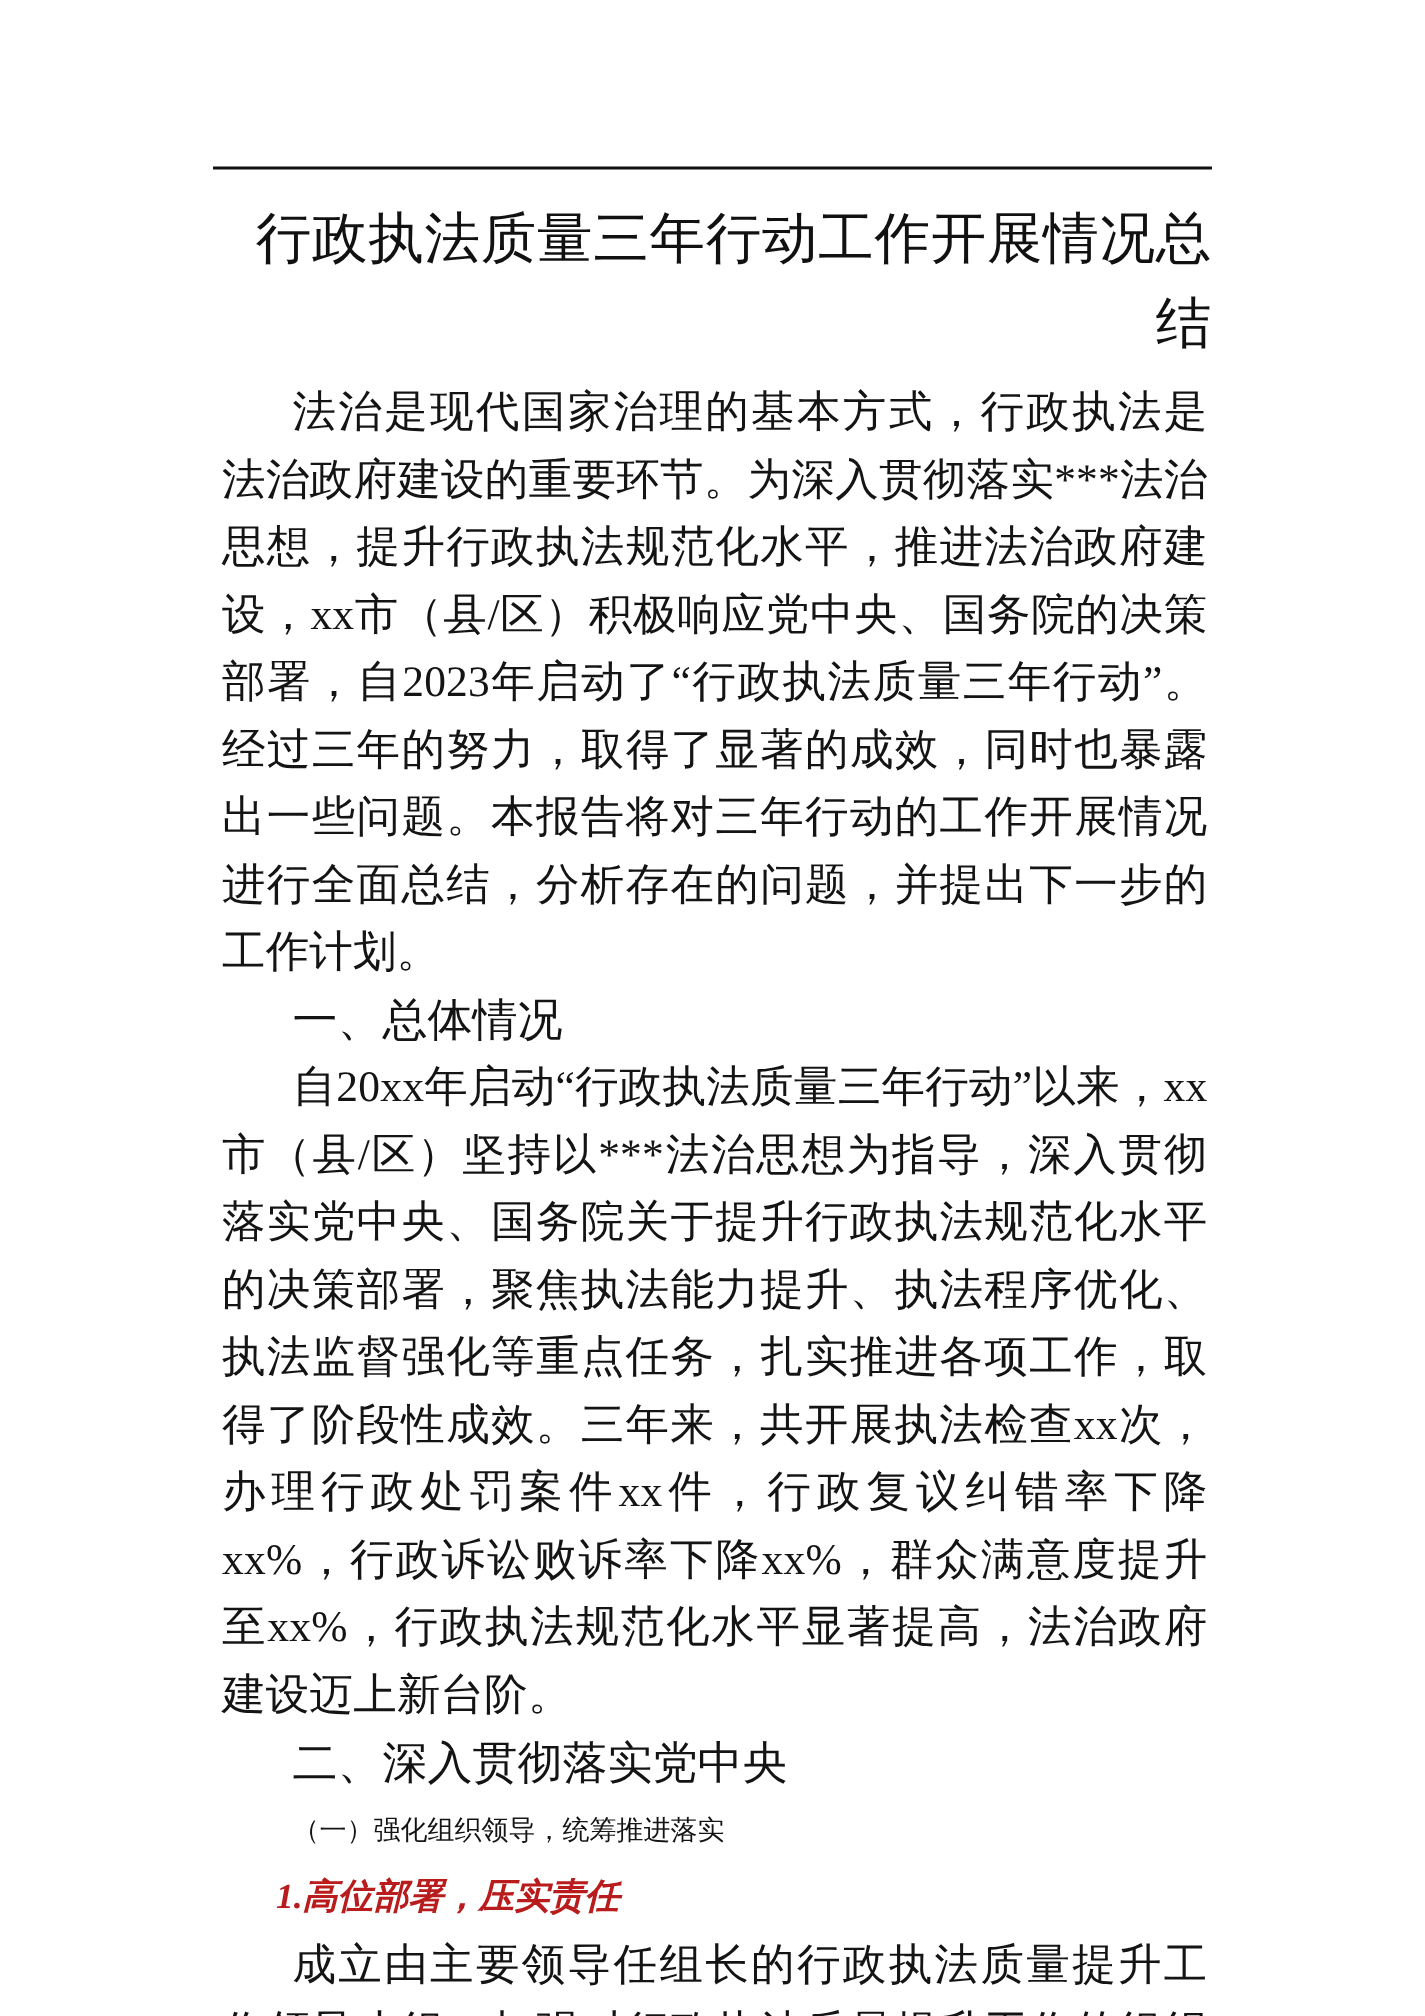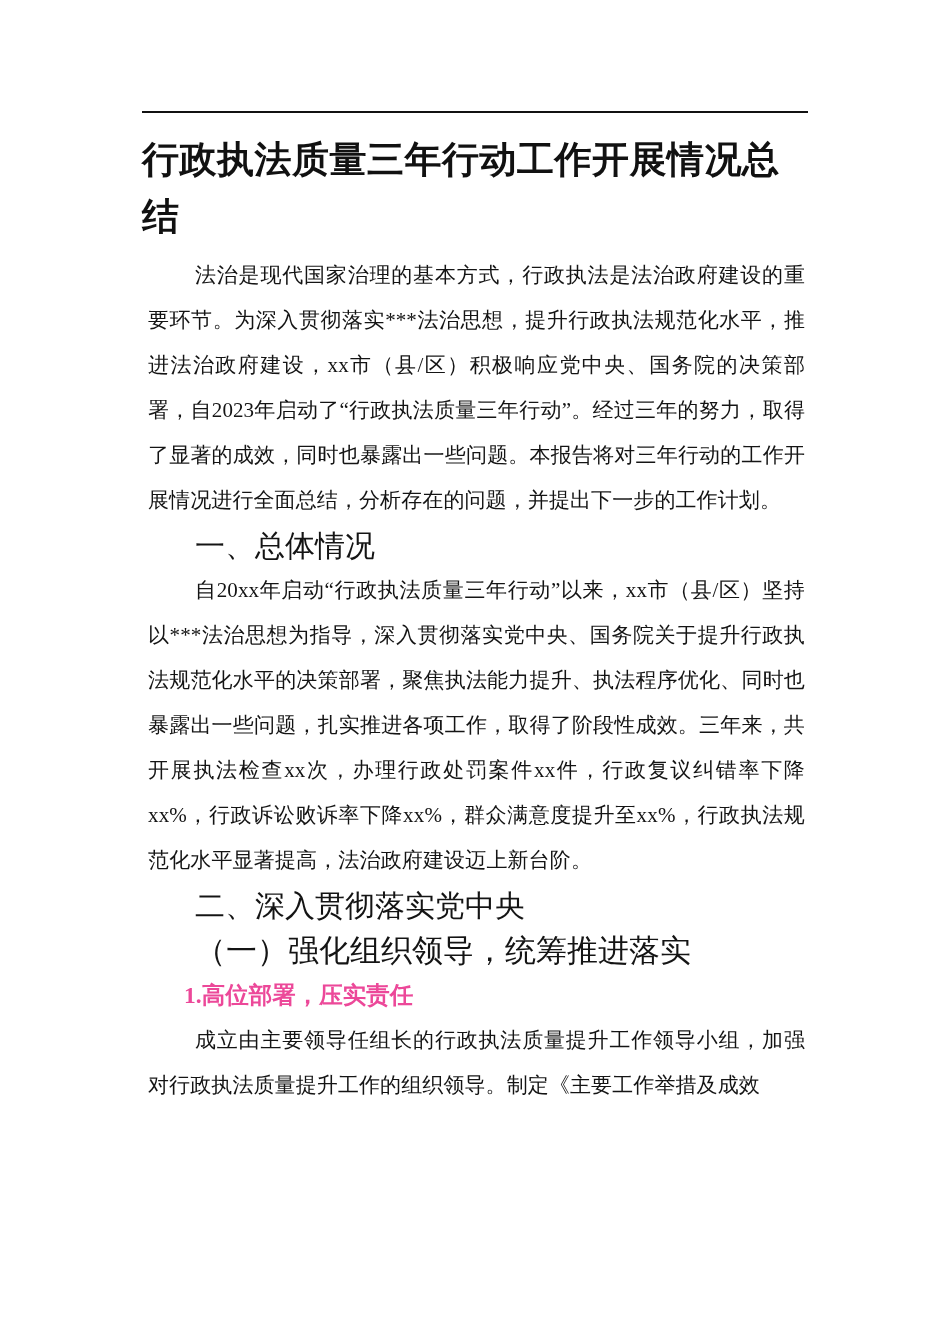--- a/index.html
+++ b/index.html
@@ -28,35 +28,35 @@
   }
   .header-rule {
     margin-top: 111px;
     width: 666px;
     height: 0;
     border-top: 2.2px solid #111111;
   }
   .doc-title {
     margin-top: 18px;
     width: 666px;
-    text-align: left;
+    text-align: right;
     font-size: 37px;
     line-height: 57px;
-    font-weight: bold;
+    font-weight: normal;
     letter-spacing: 0.5px;
     color: #111111;
   }
   .body-block {
     margin-top: 8px;
     width: 657px;
     margin-left: 6px;
   }
   p.para {
     margin: 0;
-    font-size: 21px;
+    font-size: 29px;
     line-height: 45px;
     text-align: justify;
     text-justify: inter-character;
     text-indent: 47px;
     color: #141414;
     letter-spacing: 0.1px;
   }
   
   p.para.loose {
     letter-spacing: 0.15px;
@@ -64,54 +64,55 @@
   h2.section-heading {
     margin: 0;
     font-size: 30px;
     line-height: 45px;
     font-weight: normal;
     text-indent: 47px;
     color: #141414;
   }
   h3.sub-heading {
     margin: 0;
-    font-size: 31px;
+    font-size: 18px;
     line-height: 45px;
     font-weight: normal;
     text-indent: 47px;
     color: #141414;
   }
   h4.bold-heading {
     margin: 0;
     font-size: 23.5px;
     line-height: 45px;
     font-weight: bold;
     text-indent: 36px;
-    color: #ec4899;
+    color: #b91c1c;
+    font-style: italic;
   }
 </style>
 </head>
 <body>
 
 <div class="page">
   <div class="content">
 
     <div class="header-rule"></div>
 
     <div class="doc-title">
       <div>行政执法质量三年行动工作开展情况总结</div>
     </div>
 
     <div class="body-block">
 
       <p class="para">法治是现代国家治理的基本方式，行政执法是法治政府建设的重要环节。为深入贯彻落实***法治思想，提升行政执法规范化水平，推进法治政府建设，xx市（县/区）积极响应党中央、国务院的决策部署，自2023年启动了“行政执法质量三年行动”。经过三年的努力，取得了显著的成效，同时也暴露出一些问题。本报告将对三年行动的工作开展情况进行全面总结，分析存在的问题，并提出下一步的工作计划。</p>
 
       <h2 class="section-heading">一、总体情况</h2>
 
-      <p class="para loose">自20xx年启动“行政执法质量三年行动”以来，xx市（县/区）坚持以***法治思想为指导，深入贯彻落实党中央、国务院关于提升行政执法规范化水平的决策部署，聚焦执法能力提升、执法程序优化、同时也暴露出一些问题，扎实推进各项工作，取得了阶段性成效。三年来，共开展执法检查xx次，办理行政处罚案件xx件，行政复议纠错率下降xx%，行政诉讼败诉率下降xx%，群众满意度提升至xx%，行政执法规范化水平显著提高，法治政府建设迈上新台阶。</p>
+      <p class="para loose">自20xx年启动“行政执法质量三年行动”以来，xx市（县/区）坚持以***法治思想为指导，深入贯彻落实党中央、国务院关于提升行政执法规范化水平的决策部署，聚焦执法能力提升、执法程序优化、执法监督强化等重点任务，扎实推进各项工作，取得了阶段性成效。三年来，共开展执法检查xx次，办理行政处罚案件xx件，行政复议纠错率下降xx%，行政诉讼败诉率下降xx%，群众满意度提升至xx%，行政执法规范化水平显著提高，法治政府建设迈上新台阶。</p>
 
       <h2 class="section-heading">二、深入贯彻落实党中央</h2>
 
       <h3 class="sub-heading">（一）强化组织领导，统筹推进落实</h3>
 
       <h4 class="bold-heading">1.高位部署，压实责任</h4>
 
       <p class="para">成立由主要领导任组长的行政执法质量提升工作领导小组，加强对行政执法质量提升工作的组织领导。制定《主要工作举措及成效</p>
 
     </div>

